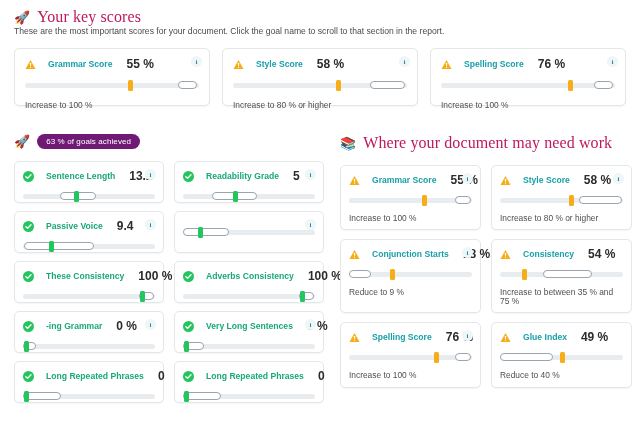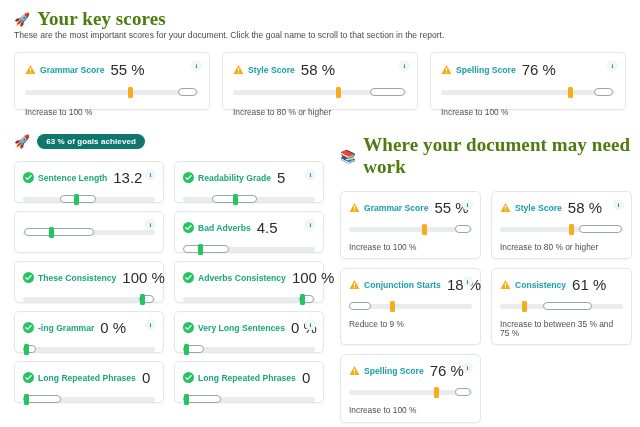--- a/index.html
+++ b/index.html
@@ -10,44 +10,44 @@
     color:#3c3c3c;
     overflow:hidden;
   }
   .page{position:relative;width:640px;height:427px;padding:0;box-sizing:border-box;}
 
   
   .section-head{display:flex;align-items:center;gap:7px;}
   .section-head .emoji{font-size:13px;line-height:1;}
   .section-title{
     font-family:"Liberation Serif","DejaVu Serif",serif;
-    font-weight:bold;font-size:19px;color:#4d7c0f;letter-spacing:.1px;
+    font-weight:normal;font-size:16px;color:#be185d;letter-spacing:.1px;
   }
   .intro{
     font-size:8.6px;color:#4a4a4a;line-height:1.3;margin:0;
   }
   .badge{
-    display:inline-block;background:#0f766e;color:#ffffff;
-    font-size:8px;font-weight:bold;border-radius:999px;
+    display:inline-block;background:#701a75;color:#ffffff;
+    font-size:8px;font-weight:normal;border-radius:999px;
     padding:3.5px 9px;line-height:1;letter-spacing:.1px;
   }
 
   
   .card{
     background:#ffffff;border:1px solid #e3e7ea;border-radius:5px;
     box-sizing:border-box;position:relative;
     box-shadow:0 1px 1px rgba(16,24,40,.04);
   }
-  .card-row{display:flex;align-items:center;gap:4px;}
+  .card-row{display:flex;align-items:center;gap:12px;}
   .status-ico{flex:0 0 auto;width:11px;height:11px;display:block;}
   .goal-name{
     font-size:8.6px;font-weight:bold;color:#1aa879;white-space:nowrap;
   }
   .goal-name.warn{color:#19a0a8;}
-  .goal-val{font-size:15px;font-weight:normal;color:#2b2b2b;margin-left:2px;white-space:nowrap;}
+  .goal-val{font-size:12px;font-weight:bold;color:#2b2b2b;margin-left:2px;white-space:nowrap;}
   .info-ico{
     position:absolute;top:7px;right:7px;width:11px;height:11px;border-radius:50%;
     background:#eef6f7;color:#2a8d9c;font-size:7px;font-weight:bold;
     display:flex;align-items:center;justify-content:center;
     font-family:"Liberation Serif","DejaVu Serif",serif;
   }
 
   
   .slider{position:relative;height:10px;width:100%;}
   .track{
@@ -187,36 +187,36 @@
             <span class="goal-val">5</span>
           </div>
           <div class="slider">
             <div class="track"></div>
             <div class="range" style="left:22%;width:34%;"></div>
             <div class="thumb ok" style="left:38%;"></div>
           </div>
         </div>
         <div class="card mini-card">
           <div class="info-ico">i</div>
+          <div class="card-row">
+            <svg class="status-ico" viewBox="0 0 16 16">
+              <circle cx="8" cy="8" r="8" fill="#22c55e"></circle>
+              <path d="M4.2 8.3l2.4 2.4 5-5.2" stroke="#fff" stroke-width="2" fill="none" stroke-linecap="round" stroke-linejoin="round"></path>
+            </svg>
+            <span class="goal-name">Passive Voice</span>
+            <span class="goal-val">9.4</span>
+          </div>
           <div class="slider">
             <div class="track"></div>
             <div class="range" style="left:1%;width:53%;"></div>
             <div class="thumb ok" style="left:20%;"></div>
           </div>
         </div>
         <div class="card mini-card">
           <div class="info-ico">i</div>
-          <div class="card-row">
-            <svg class="status-ico" viewBox="0 0 16 16">
-              <circle cx="8" cy="8" r="8" fill="#22c55e"></circle>
-              <path d="M4.2 8.3l2.4 2.4 5-5.2" stroke="#fff" stroke-width="2" fill="none" stroke-linecap="round" stroke-linejoin="round"></path>
-            </svg>
-            <span class="goal-name">Bad Adverbs</span>
-            <span class="goal-val">4.5</span>
-          </div>
           <div class="slider">
             <div class="track"></div>
             <div class="range" style="left:0%;width:35%;"></div>
             <div class="thumb ok" style="left:11%;"></div>
           </div>
         </div>
         <div class="card mini-card">
           <div class="card-row">
             <svg class="status-ico" viewBox="0 0 16 16">
               <circle cx="8" cy="8" r="8" fill="#22c55e"></circle>
@@ -372,21 +372,21 @@
           <div class="hint">Reduce to 9 %</div>
         </div>
         <div class="card need-card">
           <div class="card-row">
             <svg class="status-ico" viewBox="0 0 16 16">
               <path d="M8 1.4L15.3 14.4H0.7z" fill="#f6ad17"></path>
               <rect x="7.2" y="5.6" width="1.6" height="4.6" rx=".7" fill="#fff"></rect>
               <rect x="7.2" y="11" width="1.6" height="1.7" rx=".8" fill="#fff"></rect>
             </svg>
             <span class="goal-name warn">Consistency</span>
-            <span class="goal-val">61 %</span>
+            <span class="goal-val">54 %</span>
           </div>
           <div class="slider">
             <div class="track"></div>
             <div class="range" style="left:35%;width:40%;"></div>
             <div class="thumb bad" style="left:18%;"></div>
           </div>
           <div class="hint">Increase to between 35 % and 75 %</div>
         </div>
         <div class="card need-card">
           <div class="info-ico">i</div>
@@ -399,16 +399,33 @@
             <span class="goal-name warn">Spelling Score</span>
             <span class="goal-val">76 %</span>
           </div>
           <div class="slider">
             <div class="track"></div>
             <div class="range" style="left:86%;width:13%;"></div>
             <div class="thumb bad" style="left:69%;"></div>
           </div>
           <div class="hint">Increase to 100 %</div>
         </div>
+        <div class="card need-card">
+          <div class="card-row">
+            <svg class="status-ico" viewBox="0 0 16 16">
+              <path d="M8 1.4L15.3 14.4H0.7z" fill="#f6ad17"></path>
+              <rect x="7.2" y="5.6" width="1.6" height="4.6" rx=".7" fill="#fff"></rect>
+              <rect x="7.2" y="11" width="1.6" height="1.7" rx=".8" fill="#fff"></rect>
+            </svg>
+            <span class="goal-name warn">Glue Index</span>
+            <span class="goal-val">49 %</span>
+          </div>
+          <div class="slider">
+            <div class="track"></div>
+            <div class="range" style="left:0%;width:43%;"></div>
+            <div class="thumb bad" style="left:49%;"></div>
+          </div>
+          <div class="hint">Reduce to 40 %</div>
+        </div>
       </div>
   </div>
 
 </div>
 
 </body></html>

